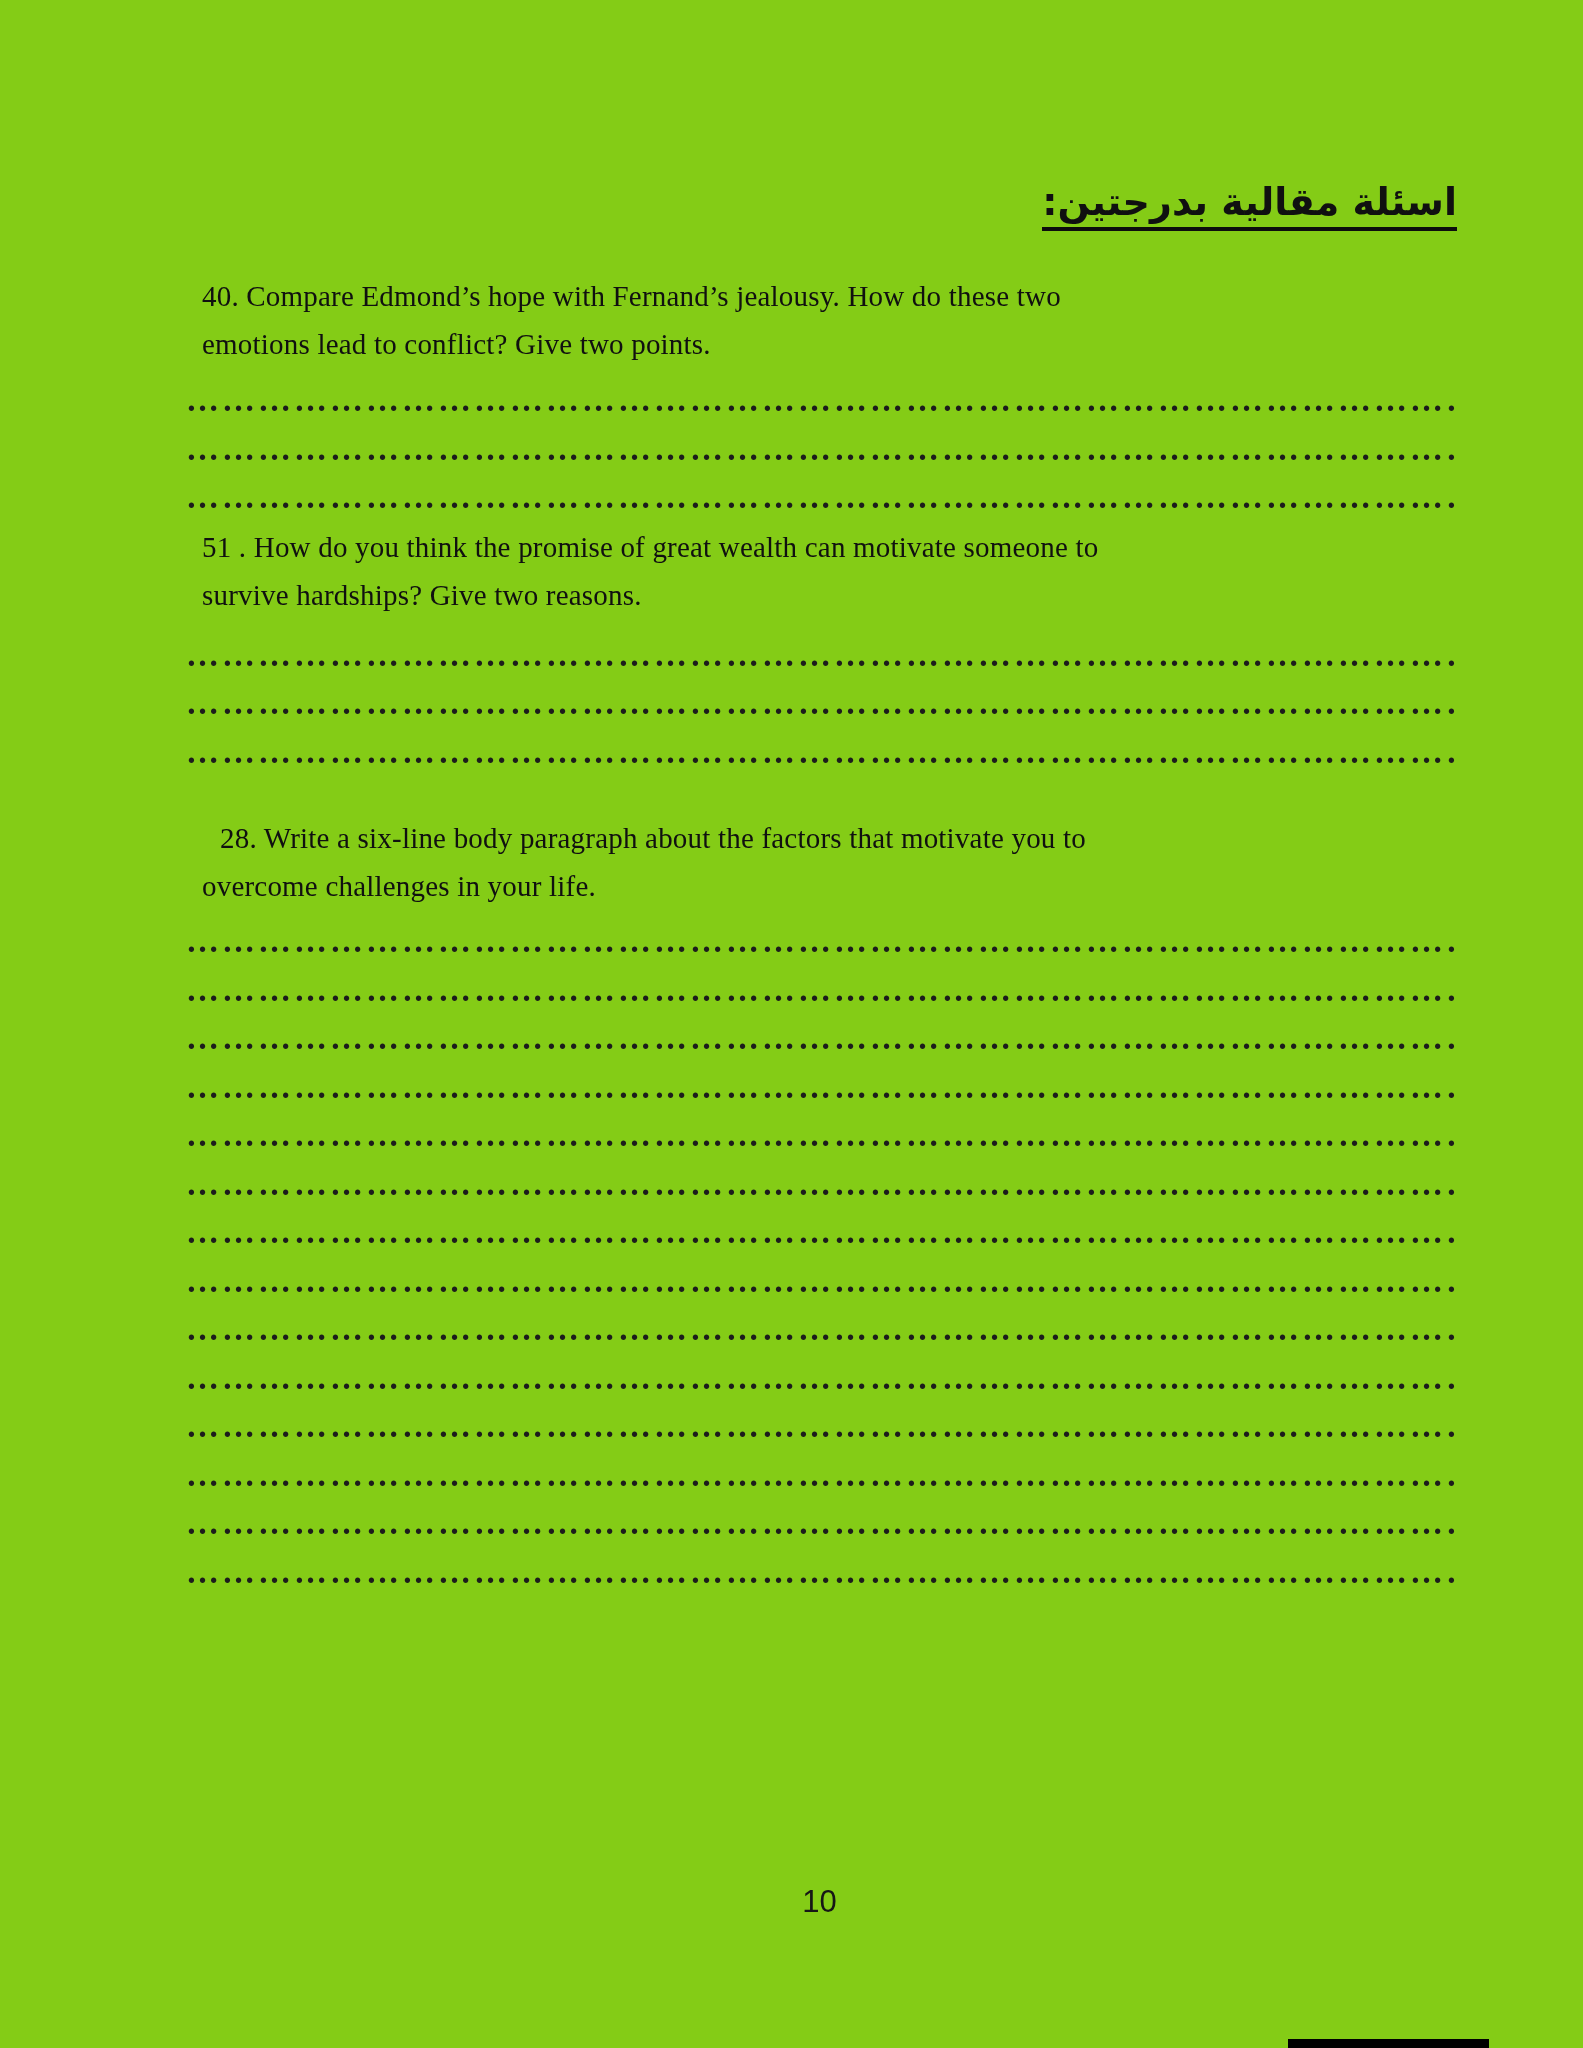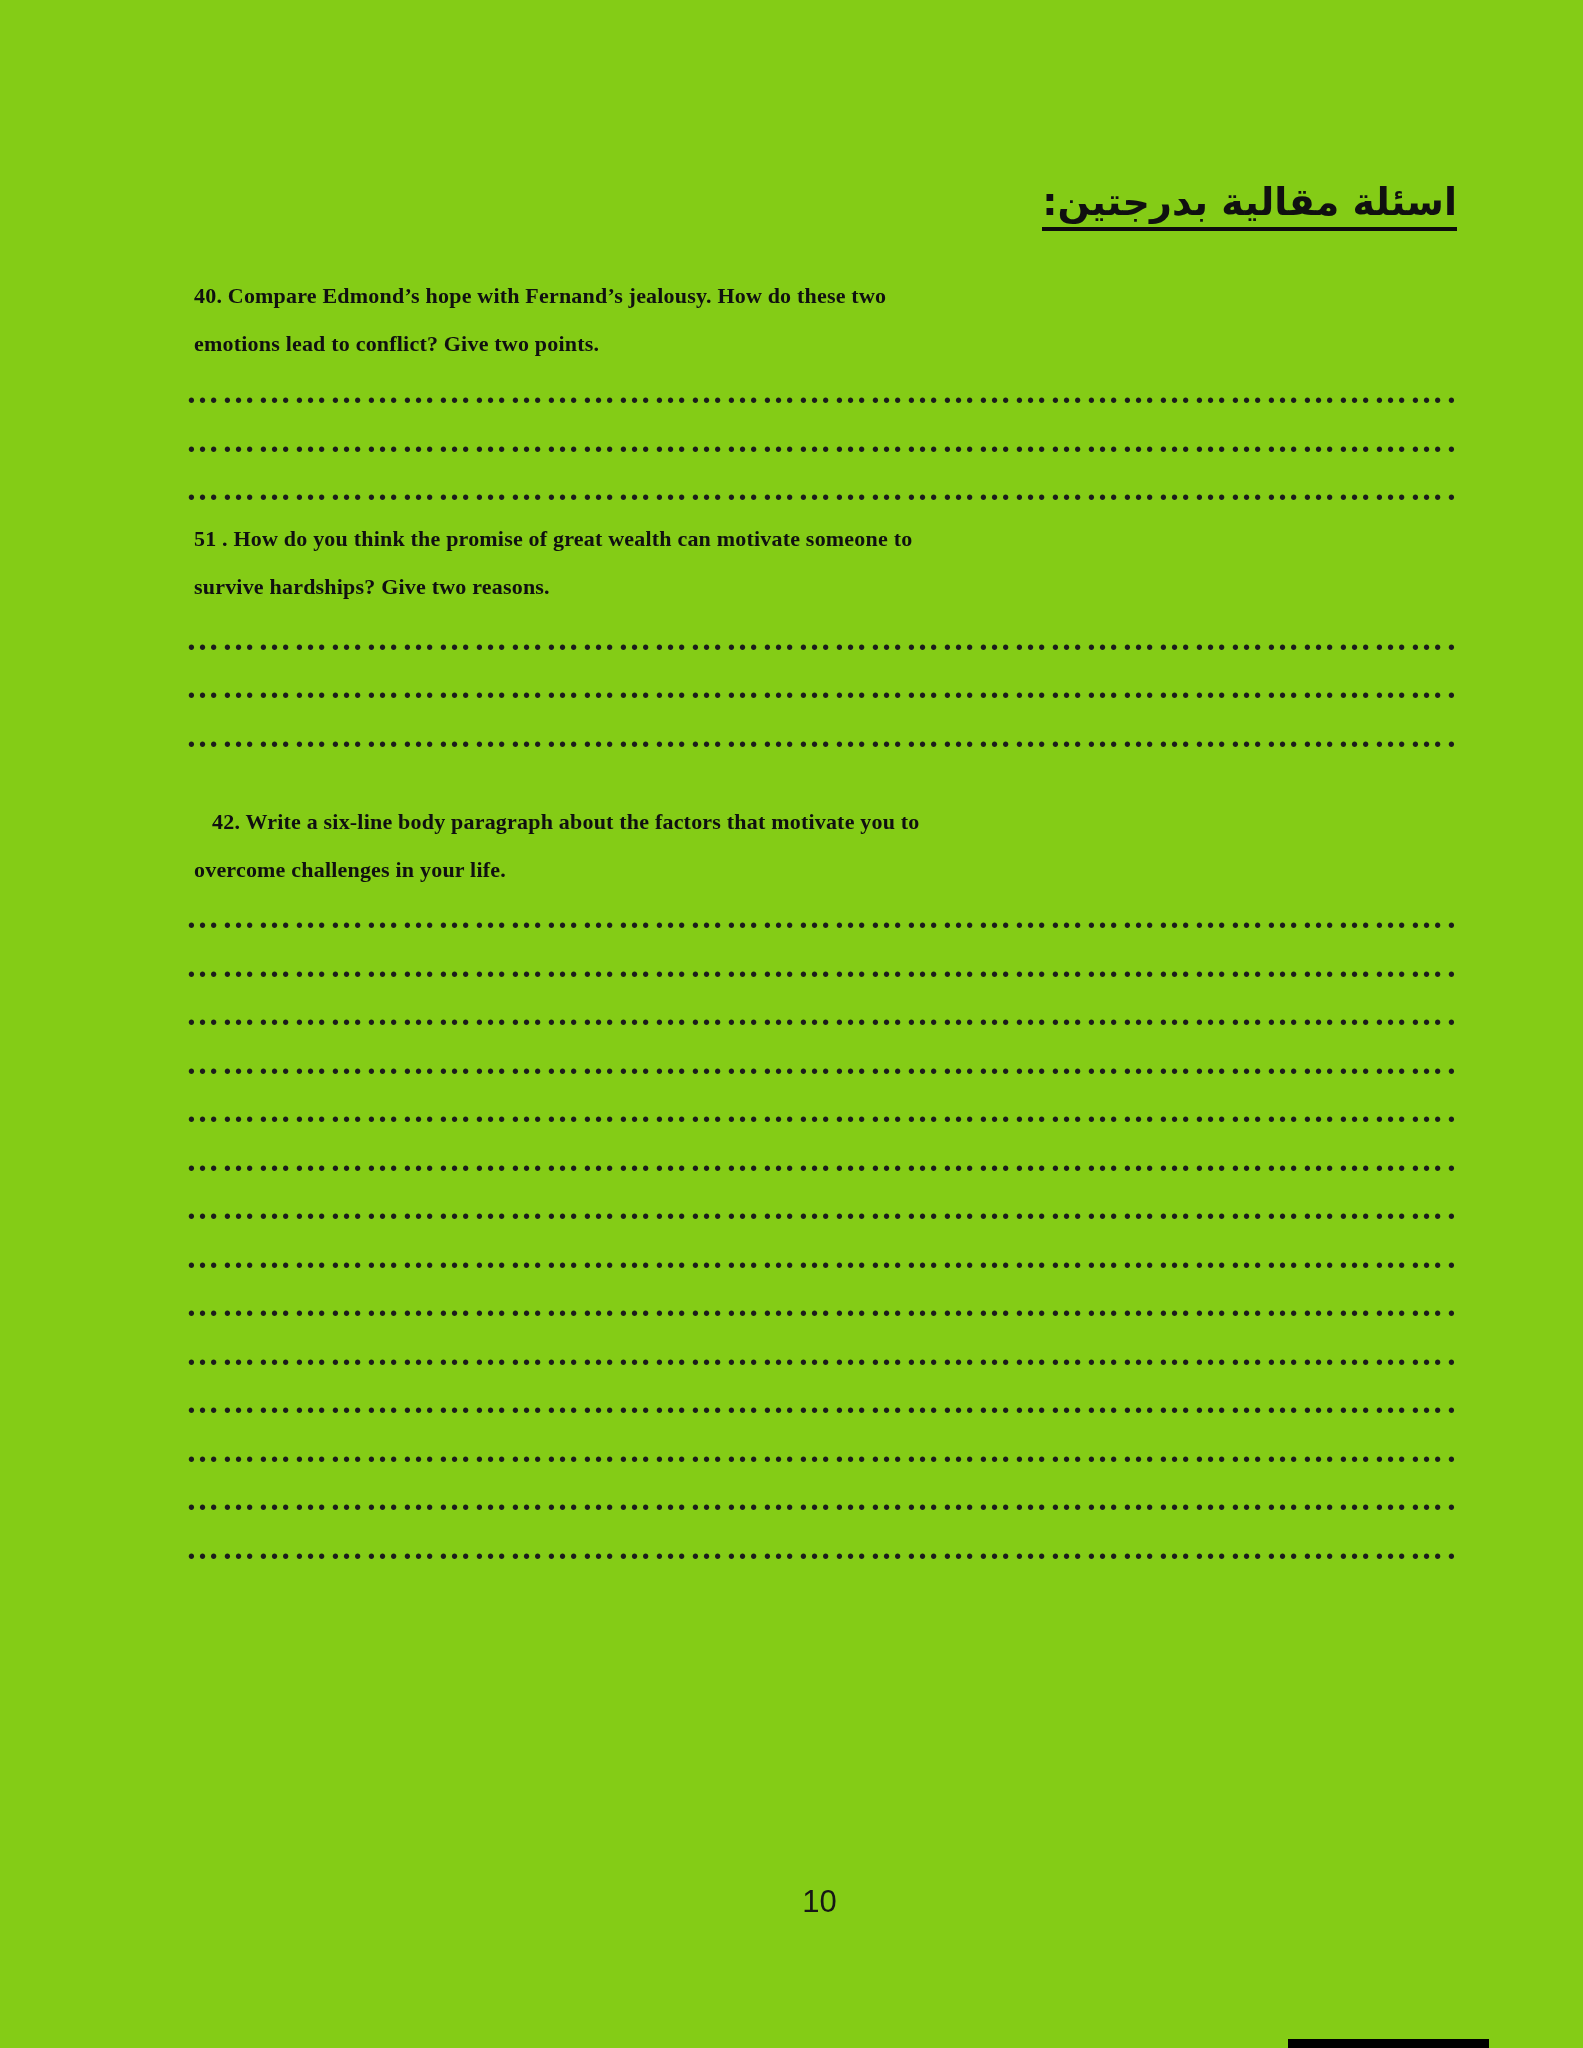--- a/index.html
+++ b/index.html
@@ -37,24 +37,24 @@
   }
   .ar-heading .underline {
     border-bottom: 4px solid #0d0d0d;
     padding-bottom: 3px;
   }
   .ar-heading.first  { margin-top: 178px; }
   .ar-heading.second { margin-top: 36px; }
 
   
   .question {
-    font-weight: bold;
-    font-size: 22px;
+    font-weight: normal;
+    font-size: 29px;
     line-height: 48px;
-    margin: 8px;
+    margin: 16px;
     white-space: pre-line;
     letter-spacing: 0.2px;
   }
   .q40 { margin-top: 46px; }
   .q41 { margin-top: 1px; }
   .q42 { margin-top: 38px; text-indent: 18px; }
 
   
   .answer-lines { margin: 0; }
   .answer-lines.for-q40 { margin-top: -8px; }
@@ -116,21 +116,21 @@
     <p class="question q41">51 . How do you think the promise of great wealth can motivate someone to
 survive hardships? Give two reasons.</p>
 
     <div class="answer-lines for-q41">
       <div class="dotted-line">………………………………………………………………………………………………………………………………………………………………………………………………</div>
       <div class="dotted-line">………………………………………………………………………………………………………………………………………………………………………………………………</div>
       <div class="dotted-line">………………………………………………………………………………………………………………………………………………………………………………………………</div>
     </div>
 
 
-    <p class="question q42">42. Write a six-line body paragraph about the factors that motivate you to
+    <p class="question q42">28. Write a six-line body paragraph about the factors that motivate you to
 overcome challenges in your life.</p>
 
     <div class="answer-lines for-q42">
       <div class="dotted-line">………………………………………………………………………………………………………………………………………………………………………………………………</div>
       <div class="dotted-line">………………………………………………………………………………………………………………………………………………………………………………………………</div>
       <div class="dotted-line">………………………………………………………………………………………………………………………………………………………………………………………………</div>
       <div class="dotted-line">………………………………………………………………………………………………………………………………………………………………………………………………</div>
       <div class="dotted-line">………………………………………………………………………………………………………………………………………………………………………………………………</div>
       <div class="dotted-line">………………………………………………………………………………………………………………………………………………………………………………………………</div>
       <div class="dotted-line">………………………………………………………………………………………………………………………………………………………………………………………………</div>

